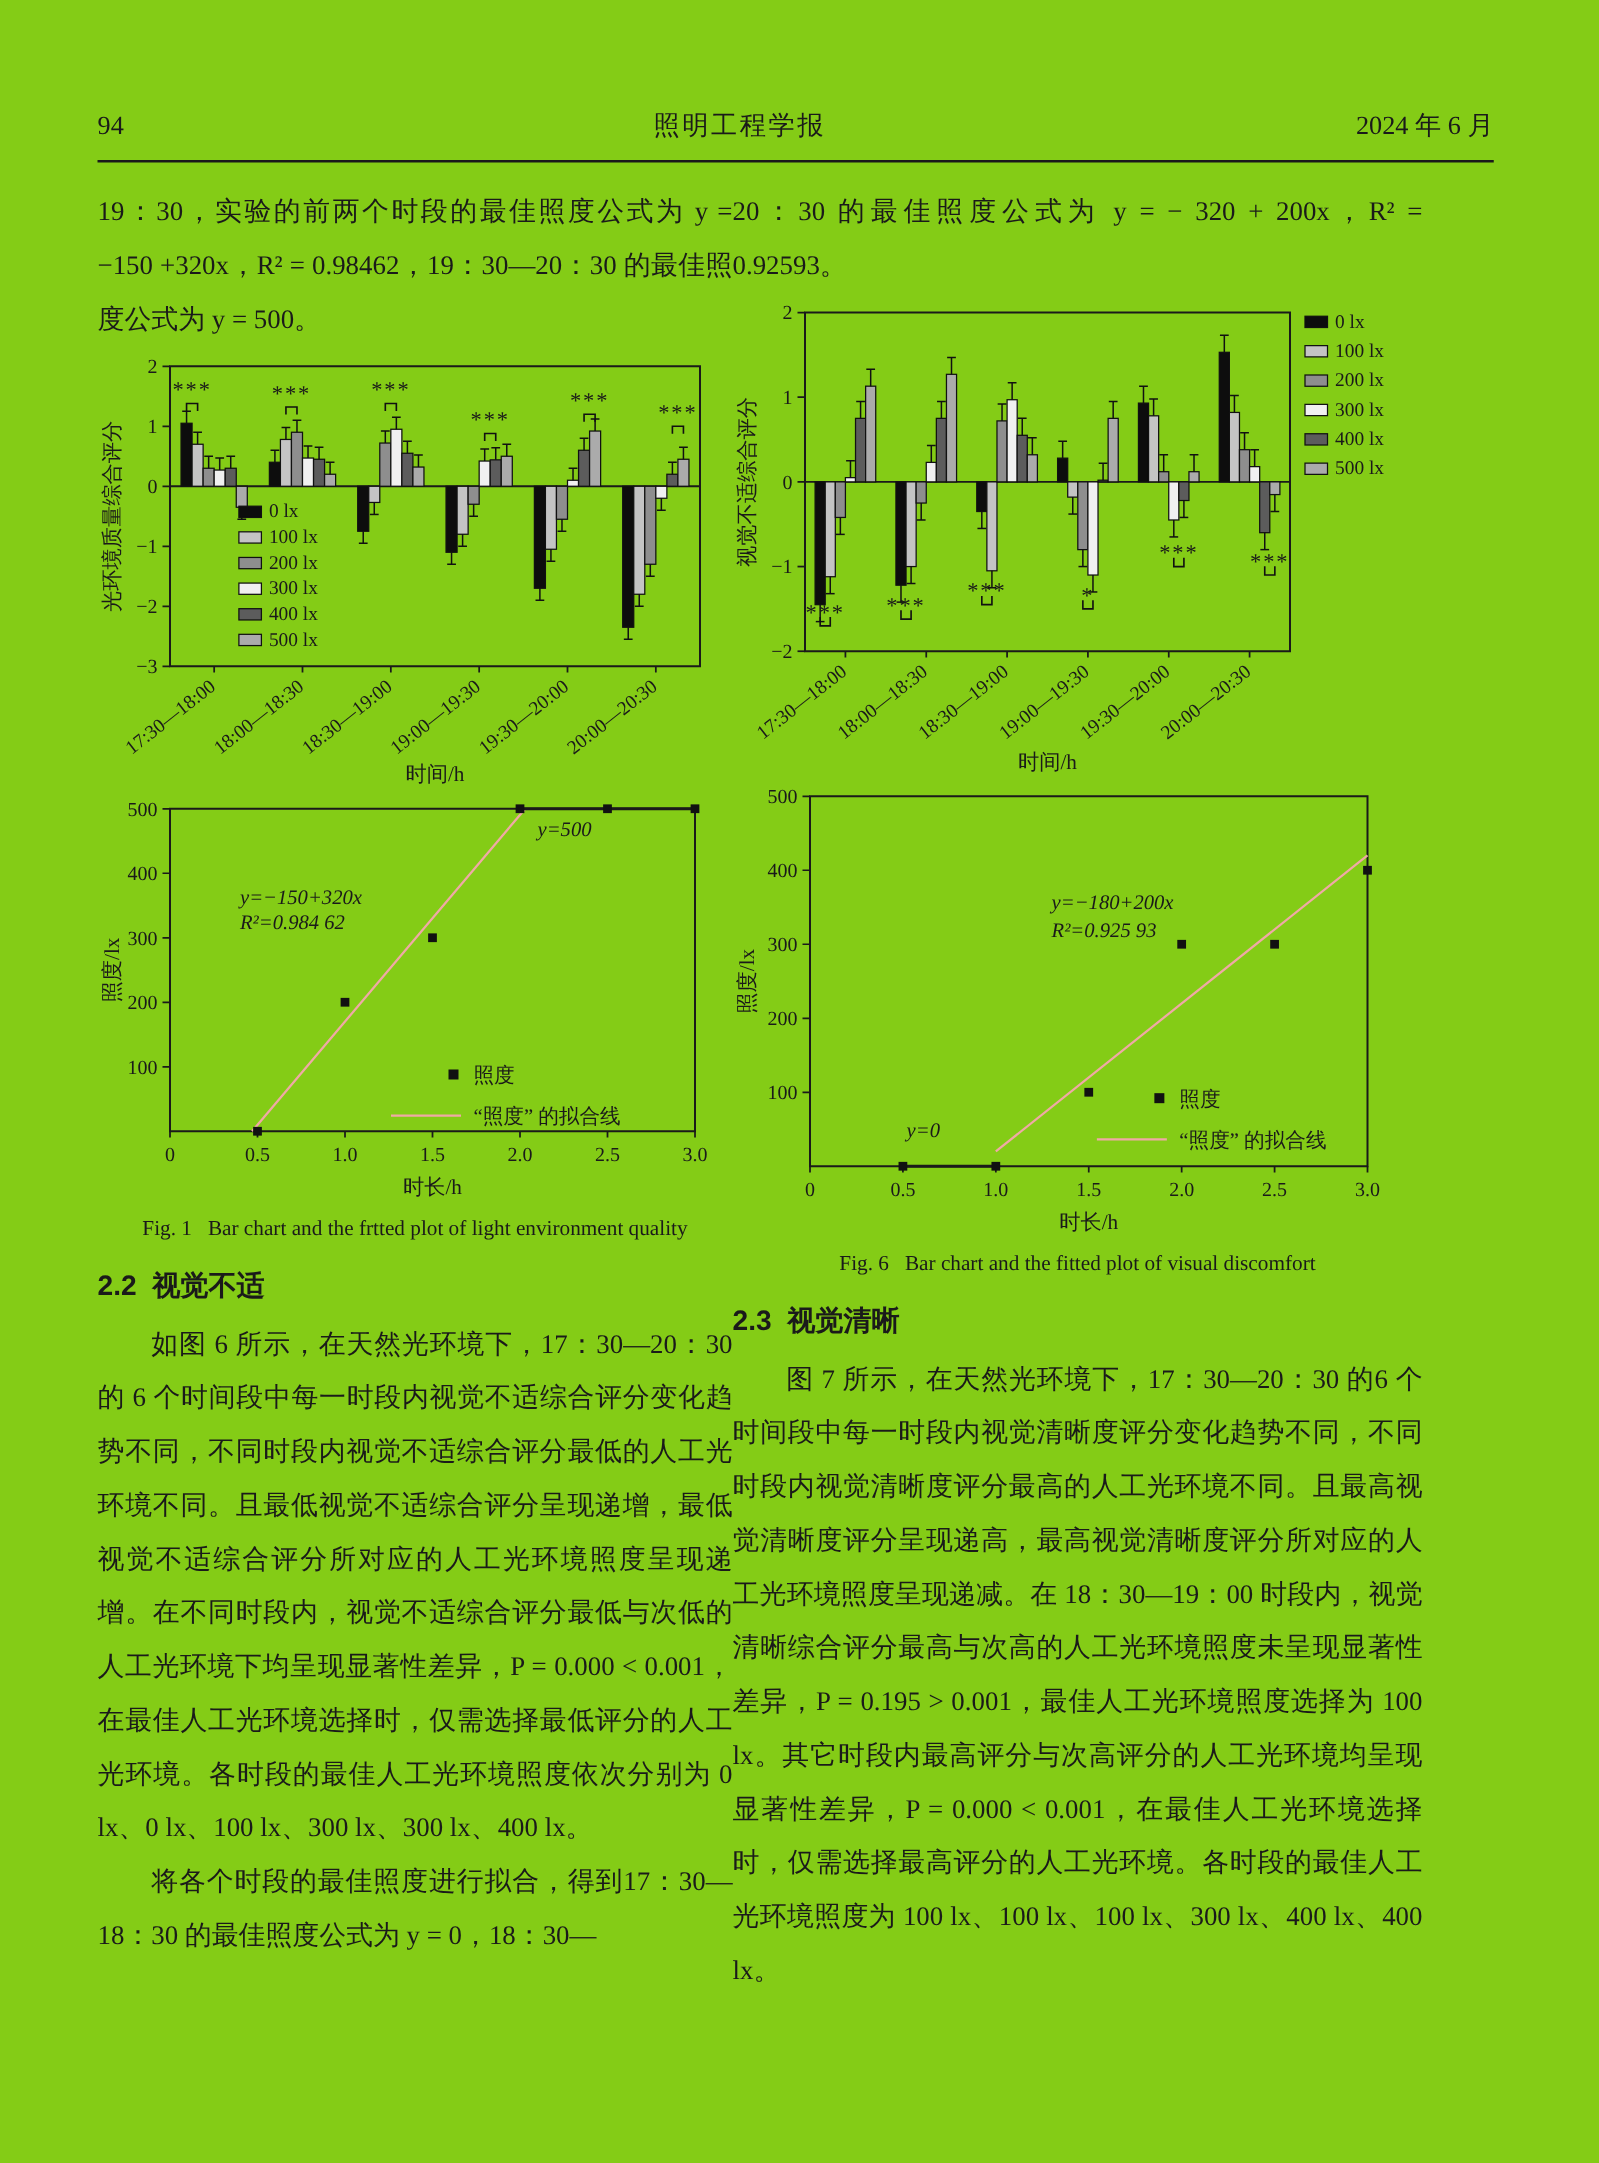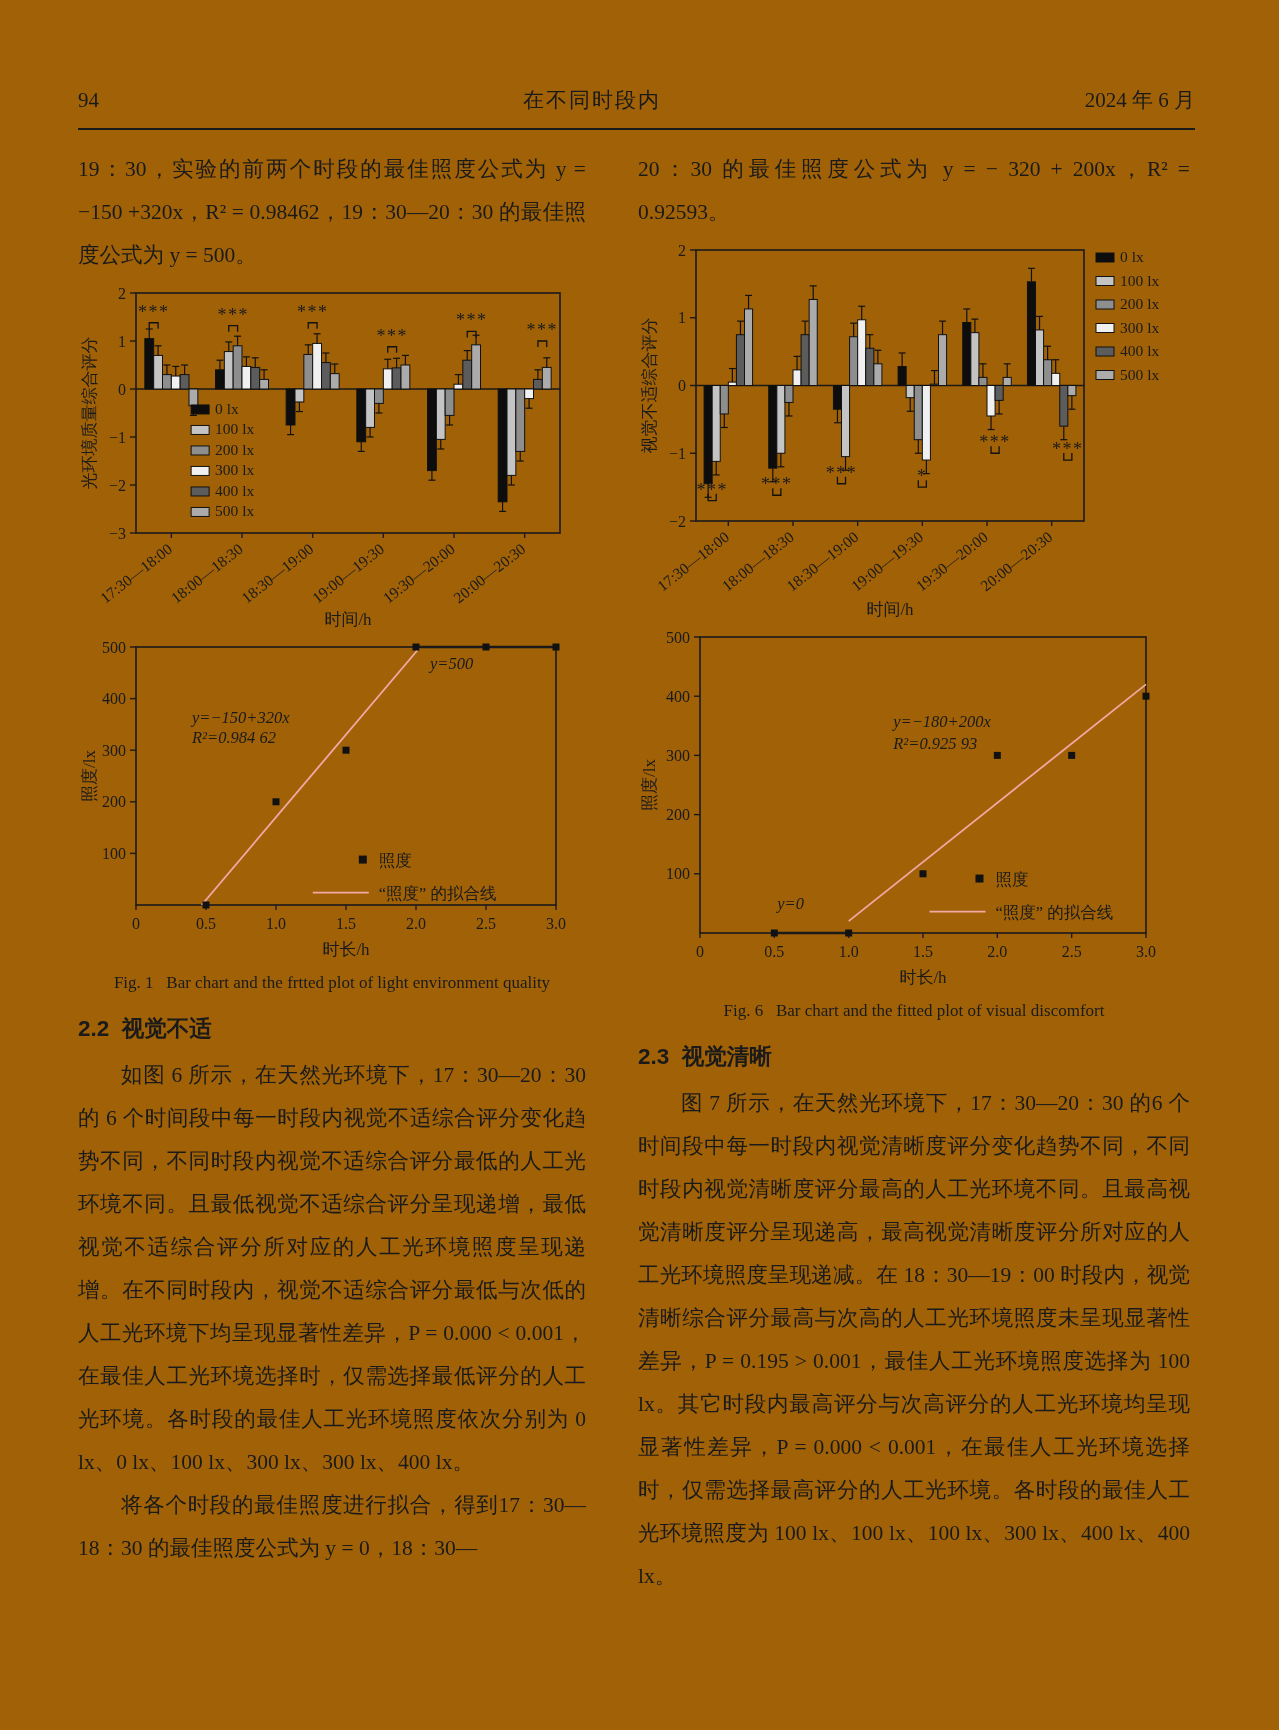--- a/index.html
+++ b/index.html
@@ -1,42 +1,42 @@
 <!DOCTYPE html>
 <html><head>
 <meta charset="utf-8">
 <style>
   html,body{margin:0;padding:0;background:#888;}
-  .page{position:relative;width:1279px;height:1730px;background:#a16207;overflow:hidden;
+  .page{position:relative;width:1279px;height:1730px;background:#84cc16;overflow:hidden;
         font-family:"Liberation Serif","DejaVu Serif",serif;color:#1a1a1a;}
   .inner{padding:86px 84px 0 78px;}
   .hdr{display:flex;justify-content:space-between;align-items:baseline;font-size:21px;}
   .hdr .mid{letter-spacing:2px;}
   .rule{border:none;border-top:2.6px solid #1a1a1a;margin:14px 0 18px 0;}
-  .cols{display:flex;gap:52px;}
+  .cols{display:flex;}
   .col-l{width:508px;}
   .col-r{width:552px;}
   .para{font-size:21.5px;line-height:43px;text-align:justify;text-indent:2em;margin:0;}
   .noindent{text-indent:0;}
   .sec-h{font-family:"Liberation Sans","DejaVu Sans",sans-serif;font-weight:bold;
          font-size:22.5px;margin:20px 0 10px 0;white-space:pre-wrap;}
   .fig{margin:6px 0 2px 0;}
   .fig svg{display:block;}
   .cap-zh{text-align:center;font-size:18.5px;margin-top:6px;white-space:pre-wrap;}
   .cap-en{text-align:center;font-size:17px;margin-top:8px;white-space:pre-wrap;}
   svg text{font-family:"Liberation Serif","DejaVu Serif",serif;fill:#1a1a1a;}
 </style>
 </head>
 <body>
 
 <div class="page">
   <div class="inner">
     <div class="hdr">
       <span>94</span>
-      <span class="mid">在不同时段内</span>
+      <span class="mid">照明工程学报</span>
       <span>2024 年 6 月</span>
     </div>
     <hr class="rule">
 
     <div class="cols">
 
       <div class="col-l">
         <p class="para noindent">19：30，实验的前两个时段的最佳照度公式为 y = −150 +320x，R² = 0.98462，19：30—20：30 的最佳照度公式为 y = 500。</p>
 
         <div class="fig">

